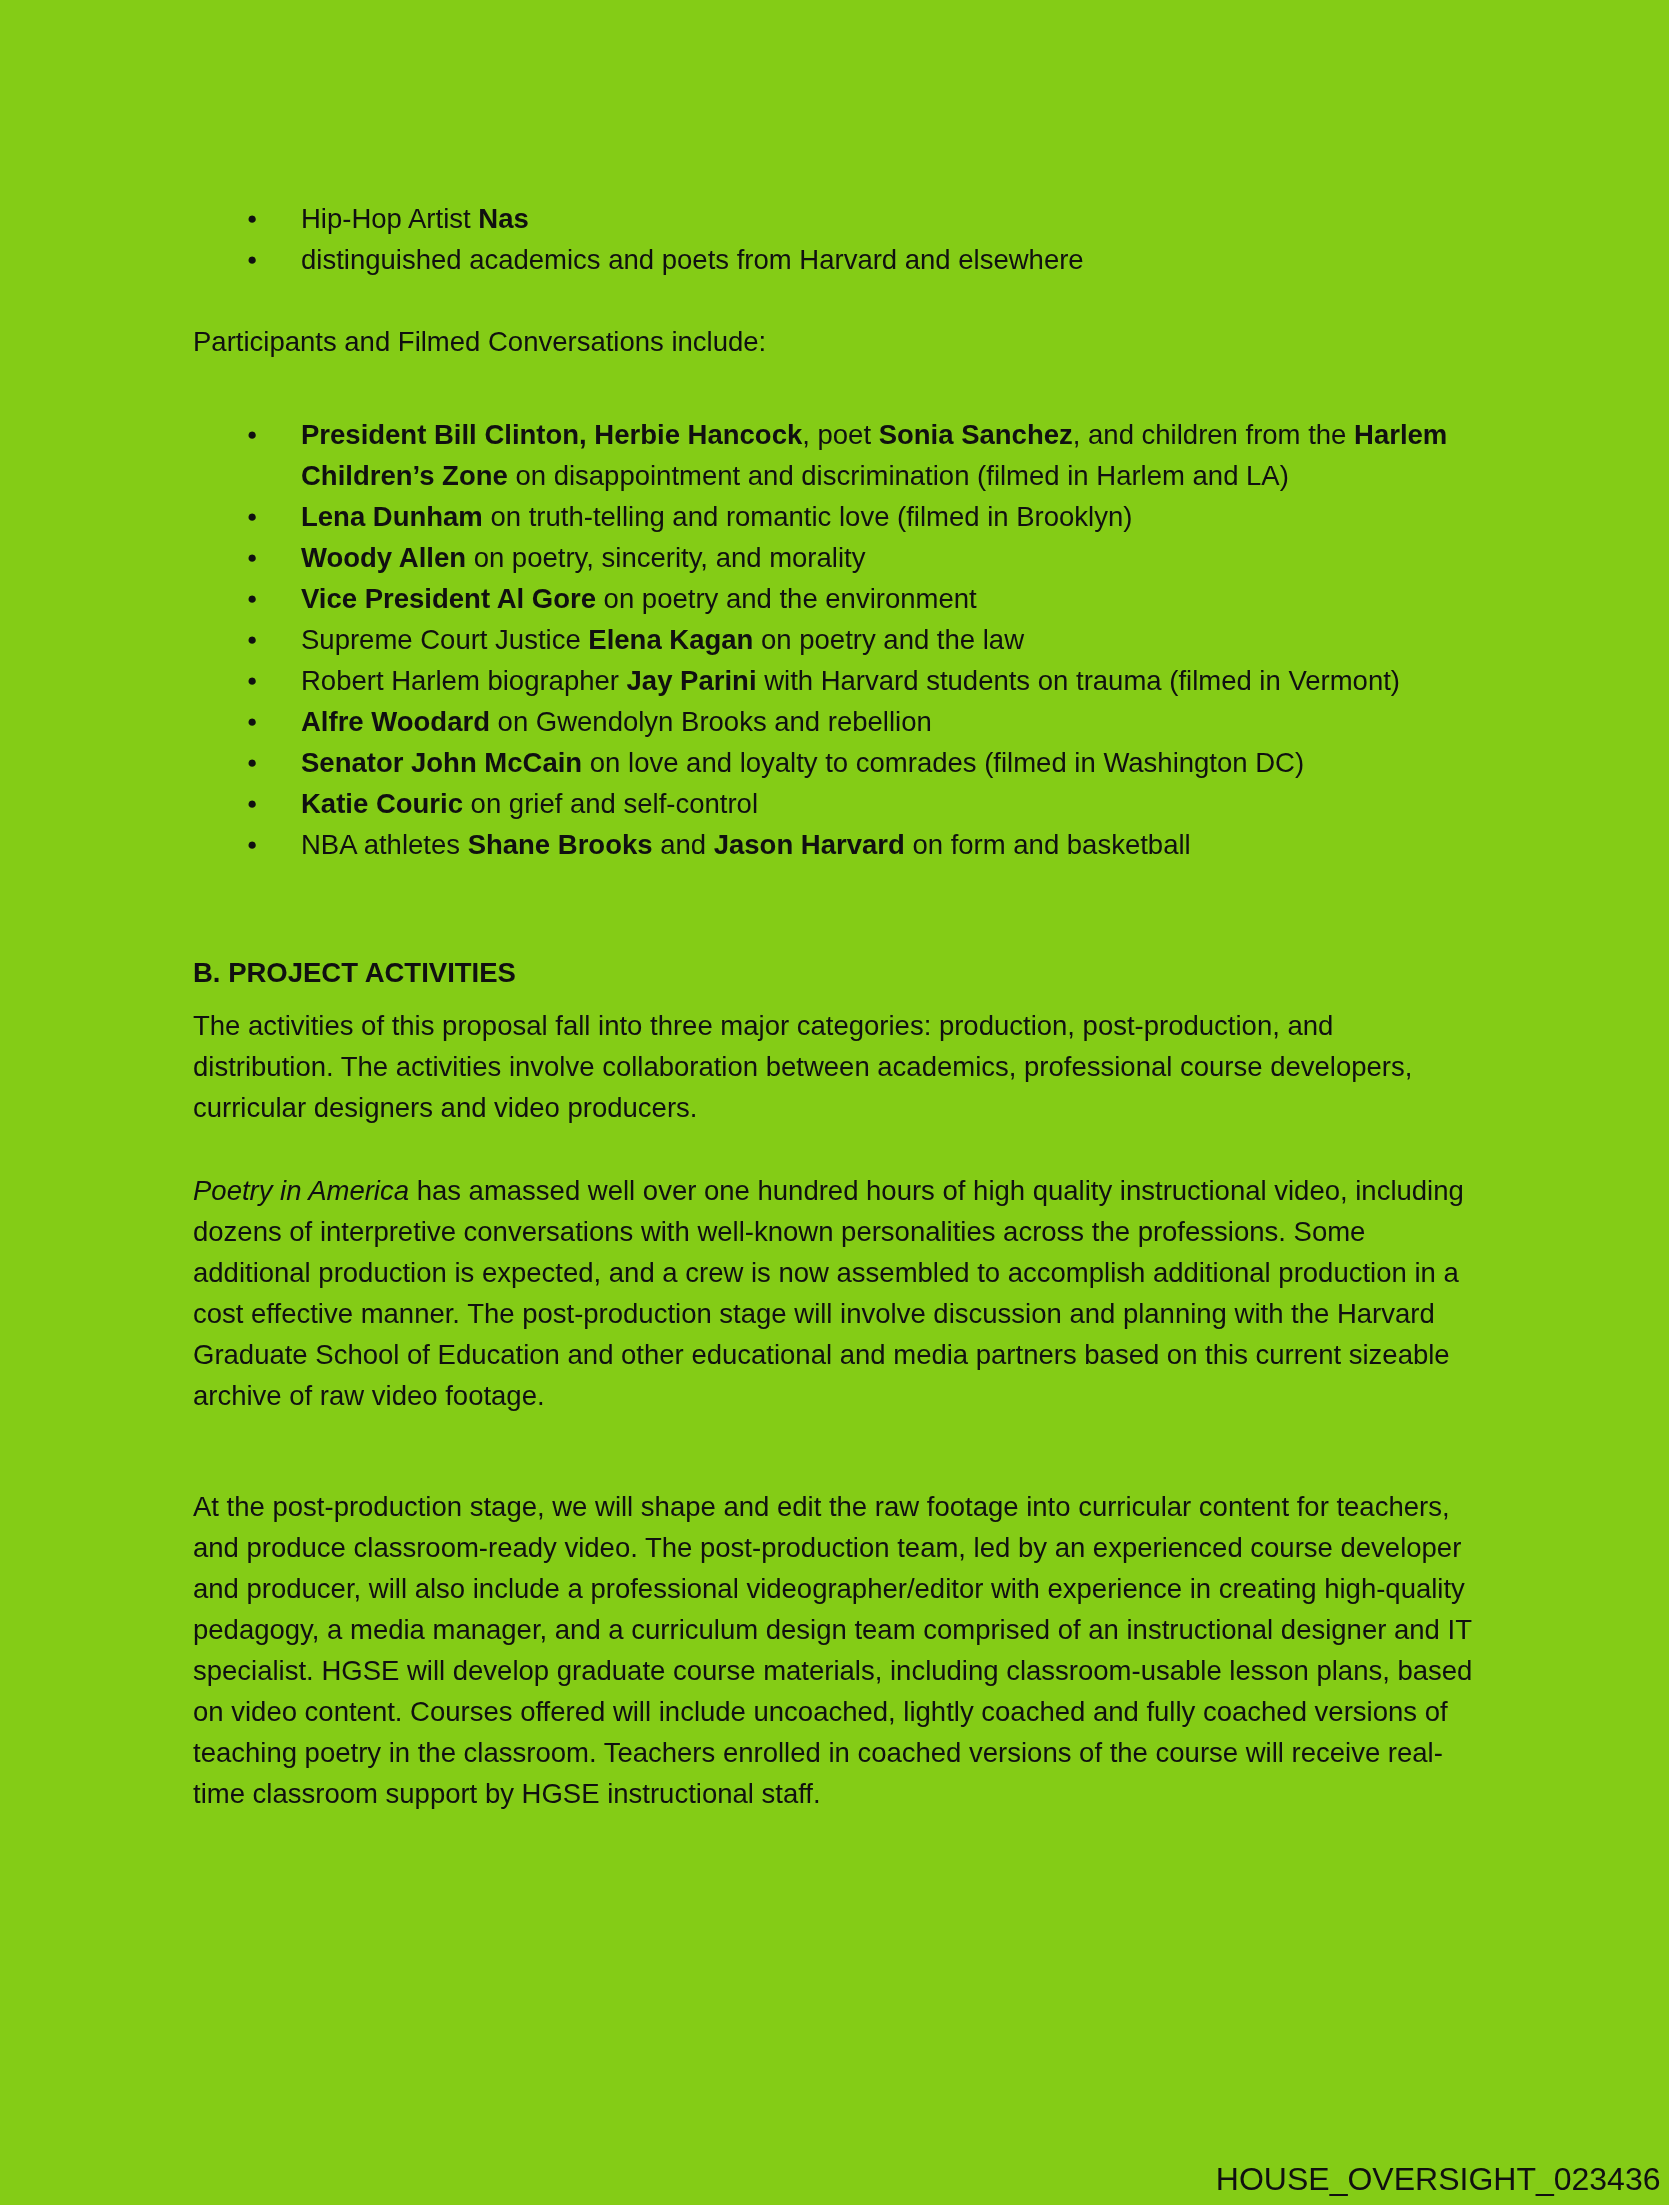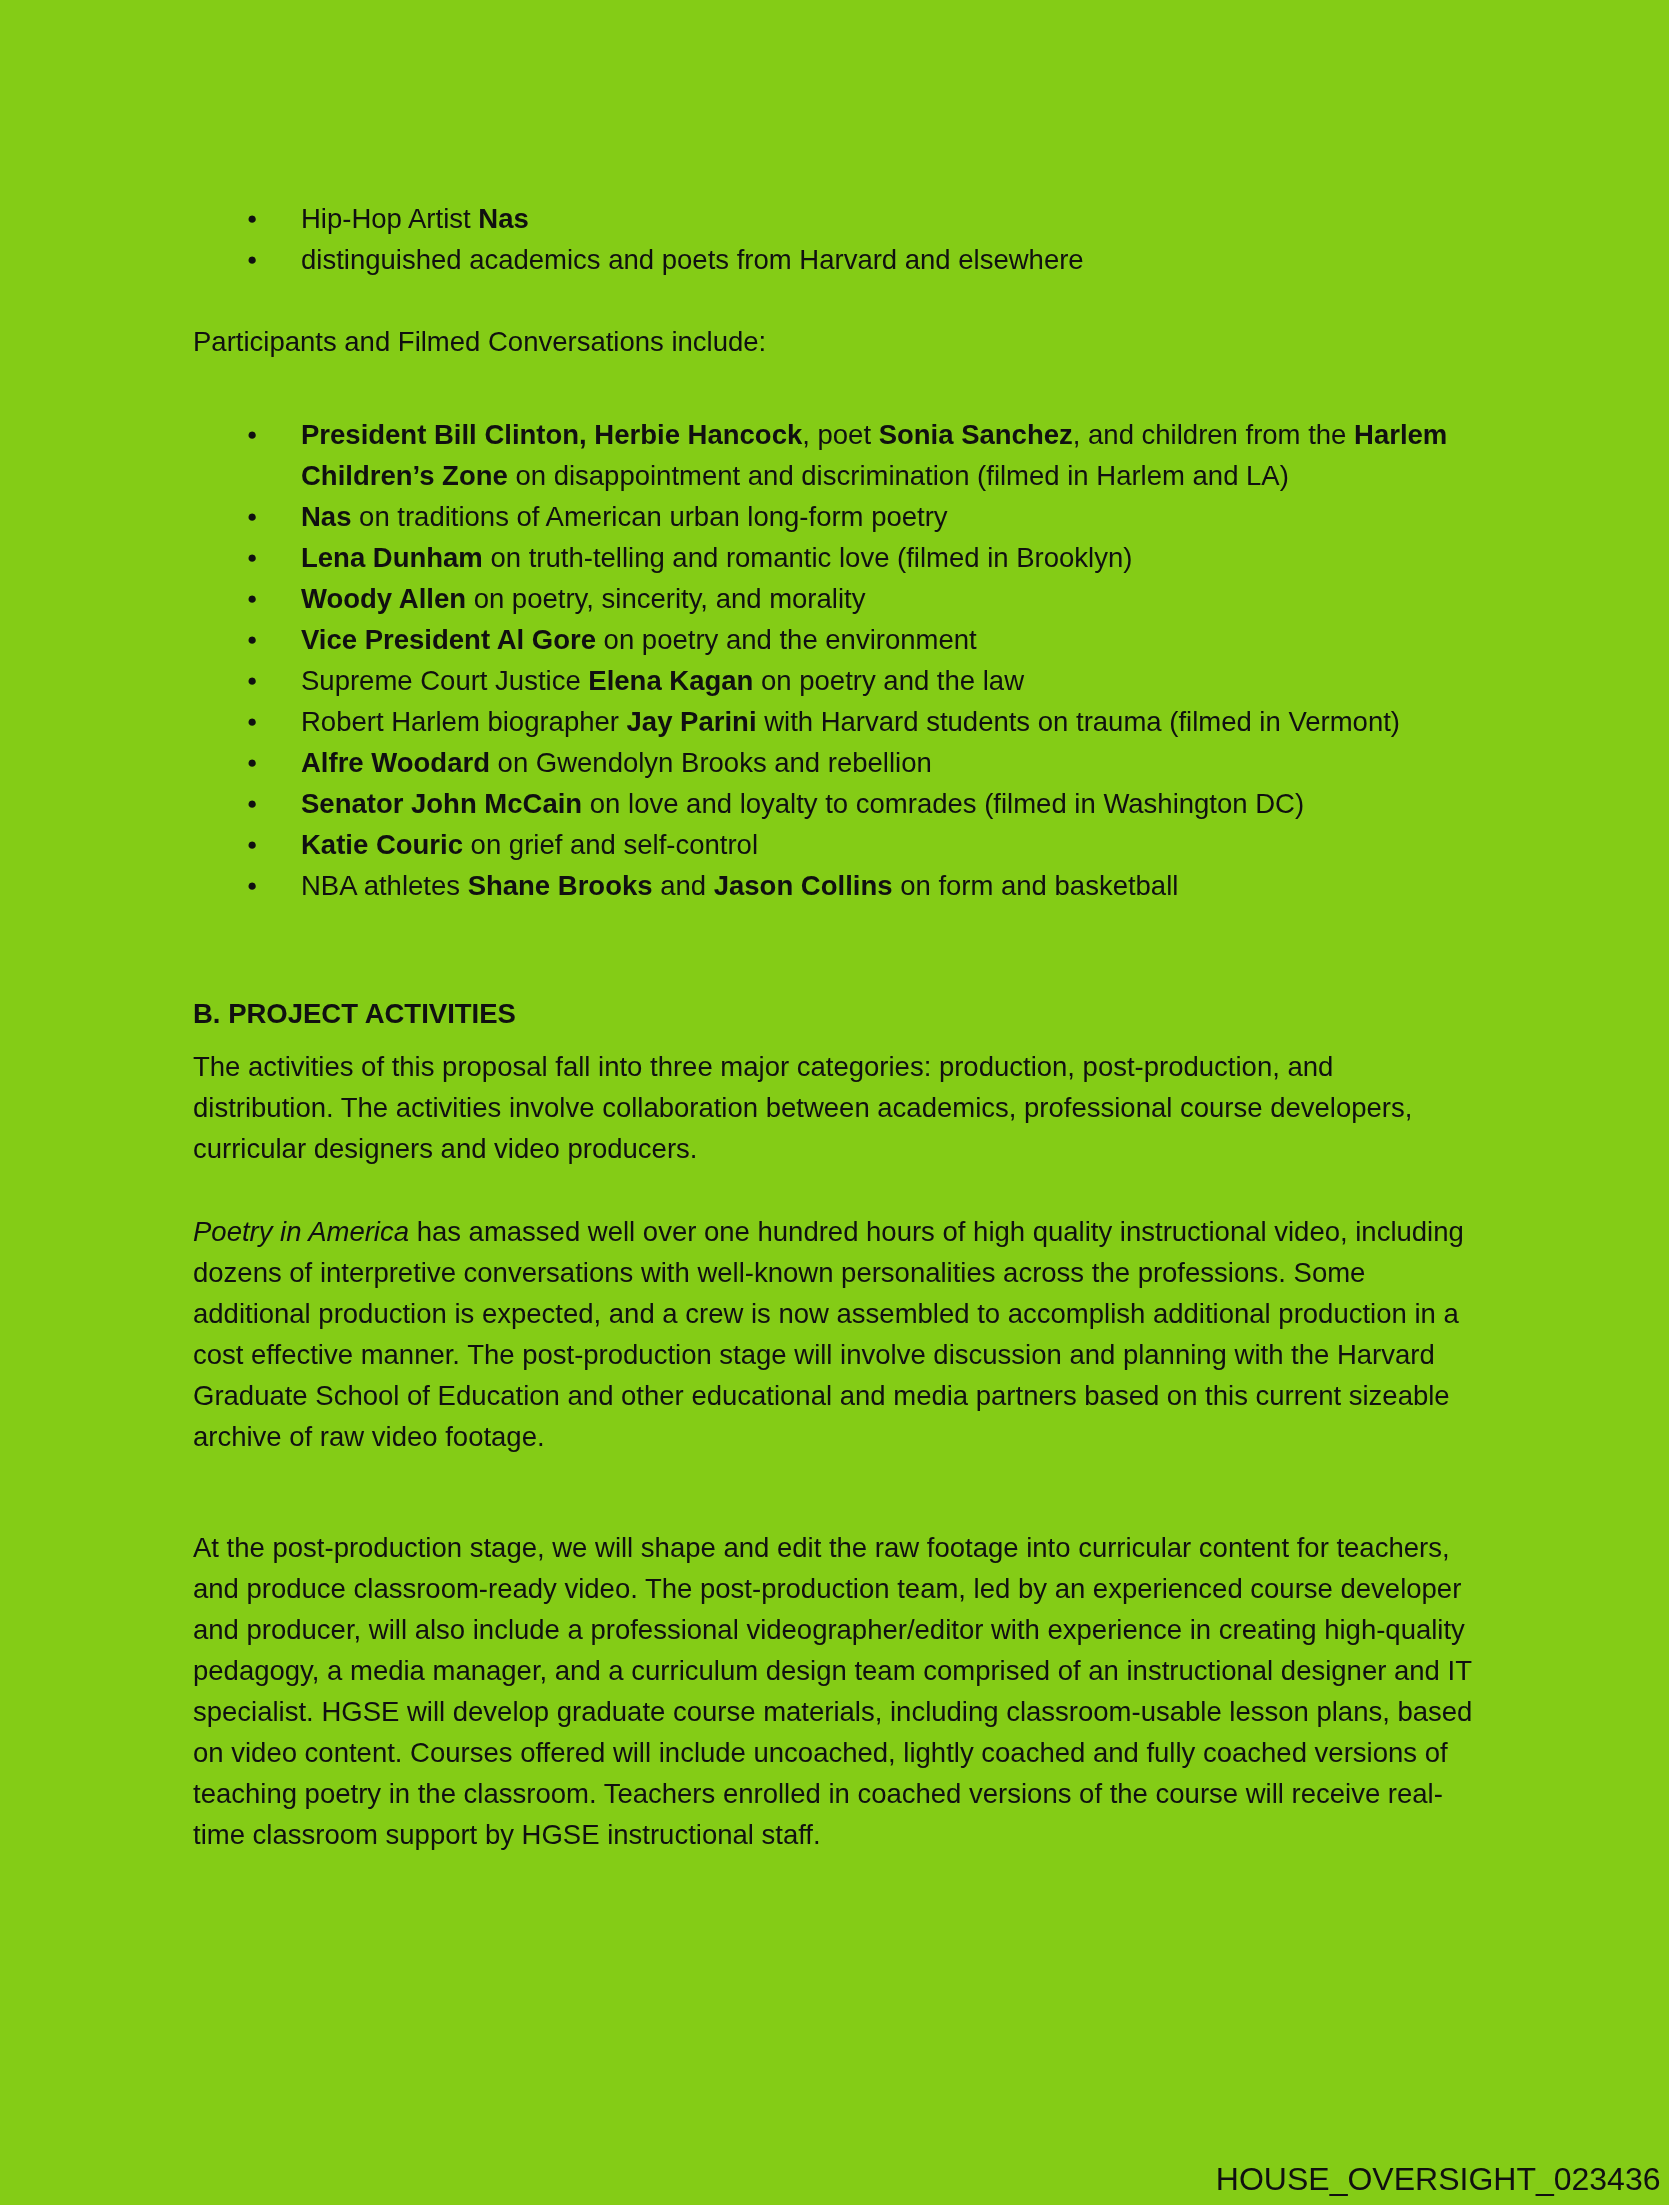--- a/index.html
+++ b/index.html
@@ -82,30 +82,29 @@
 
     <ul class="bullet-list">
         <li><span>Hip-Hop Artist </span><b>Nas</b></li>
         <li><span>distinguished academics and poets from Harvard and elsewhere</span></li>
       </ul>
 
     <p class="lead">Participants and Filmed Conversations include:</p>
 
     <ul class="bullet-list participants">
         <li><b>President Bill Clinton, Herbie Hancock</b><span>, poet </span><b>Sonia Sanchez</b><span>, and children from the </span><b>Harlem Children’s Zone</b><span> on disappointment and discrimination (filmed in Harlem and LA)</span></li>
-        <li><b>Nas</b><span> on traditions of American urban long-form poetry</span></li>
         <li><b>Lena Dunham</b><span> on truth-telling and romantic love (filmed in Brooklyn)</span></li>
         <li><b>Woody Allen</b><span> on poetry, sincerity, and morality</span></li>
         <li><b>Vice President Al Gore</b><span> on poetry and the environment</span></li>
         <li><span>Supreme Court Justice </span><b>Elena Kagan</b><span> on poetry and the law</span></li>
         <li><span>Robert Harlem biographer </span><b>Jay Parini</b><span> with Harvard students on trauma (filmed in Vermont)</span></li>
         <li><b>Alfre Woodard</b><span> on Gwendolyn Brooks and rebellion</span></li>
         <li><b>Senator John McCain</b><span> on love and loyalty to comrades (filmed in Washington DC)</span></li>
         <li><b>Katie Couric</b><span> on grief and self-control</span></li>
-        <li><span>NBA athletes </span><b>Shane Brooks</b><span> and </span><b>Jason Collins</b><span> on form and basketball</span></li>
+        <li><span>NBA athletes </span><b>Shane Brooks</b><span> and </span><b>Jason Harvard</b><span> on form and basketball</span></li>
       </ul>
 
     <h2 class="heading">B. PROJECT ACTIVITIES</h2>
 
     <p class="para"><span>The activities of this proposal fall into three major categories: production, post-production, and distribution. The activities involve collaboration between academics, professional course developers, curricular designers and video producers.</span></p>
 
     <p class="para gap-one"><i>Poetry in America</i><span> has amassed well over one hundred hours of high quality instructional video, including dozens of interpretive conversations with well-known personalities across the professions. Some additional production is expected, and a crew is now assembled to accomplish additional production in a cost effective manner. The post-production stage will involve discussion and planning with the Harvard Graduate School of Education and other educational and media partners based on this current sizeable archive of raw video footage.</span></p>
 
     <p class="para gap-two"><span>At the post-production stage, we will shape and edit the raw footage into curricular content for teachers, and produce classroom-ready video. The post-production team, led by an experienced course developer and producer, will also include a professional videographer/⁠editor with experience in creating high-quality pedagogy, a media manager, and a curriculum design team comprised of an instructional designer and IT specialist. HGSE will develop graduate course materials, including classroom-usable lesson plans, based on video content. Courses offered will include uncoached, lightly coached and fully coached versions of teaching poetry in the classroom. Teachers enrolled in coached versions of the course will receive real-time classroom support by HGSE instructional staff.</span></p>
 

